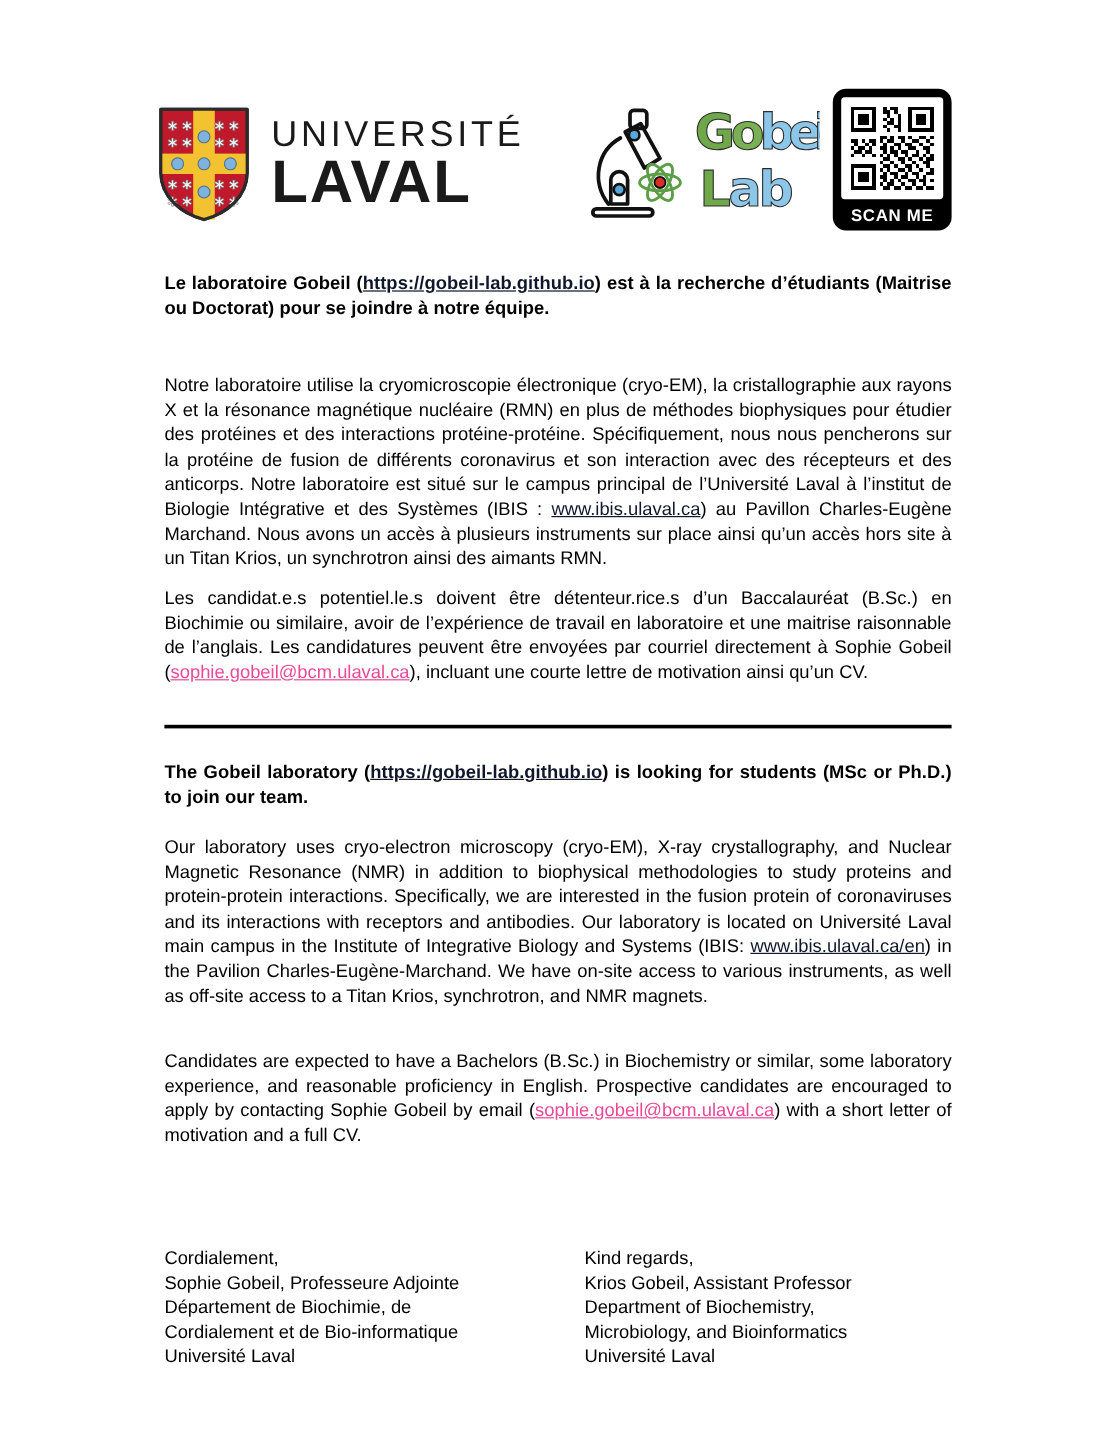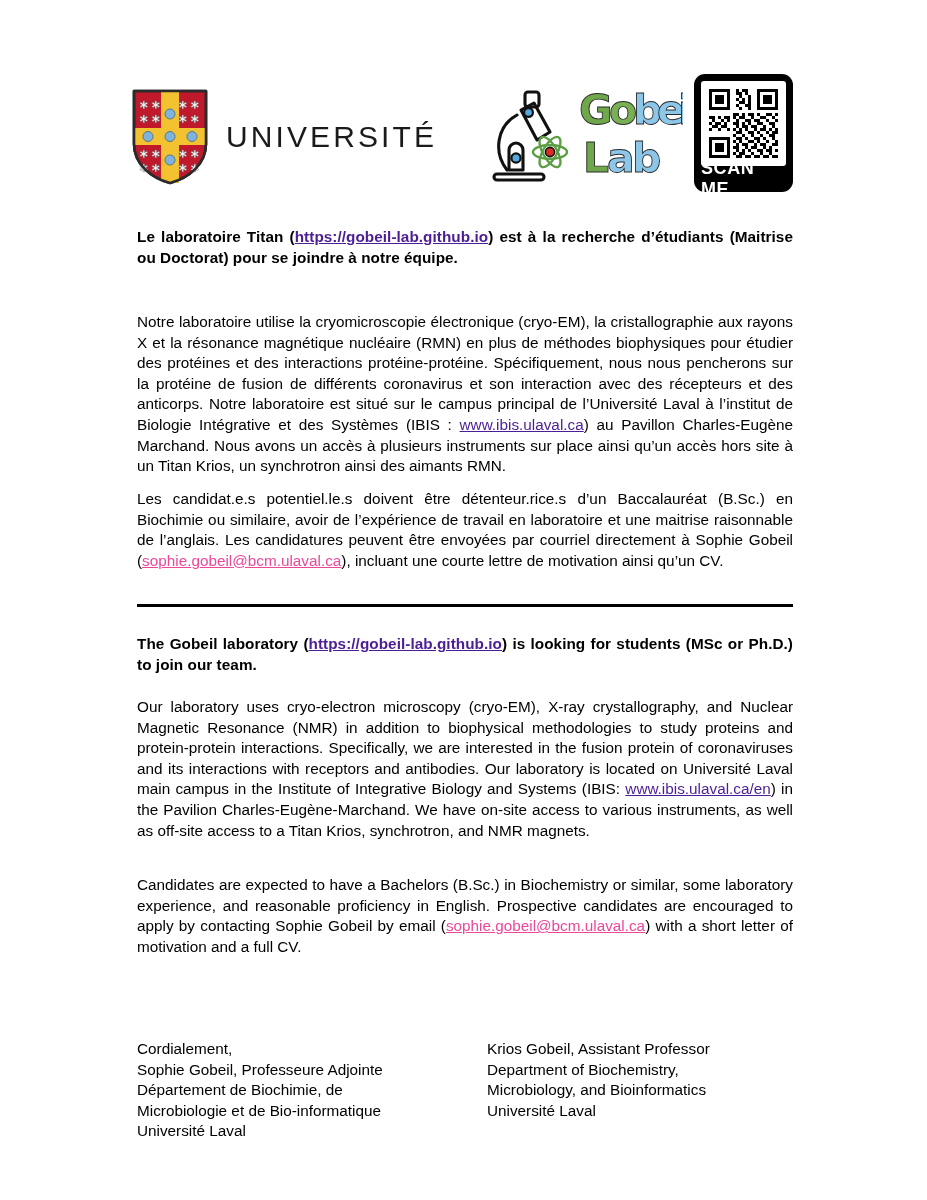--- a/index.html
+++ b/index.html
@@ -84,21 +84,21 @@
     padding: 5px;
   }
   .qr-white svg { display: block; }
   .qr-caption {
     width: 85px;
     height: 26px;
     display: flex;
     align-items: center;
     justify-content: center;
     color: #ffffff;
-    font-size: 18px;
+    font-size: 14px;
     font-weight: 700;
     letter-spacing: 0.6px;
   }
 
   
   .sheet {
     position: absolute;
     left: 137px;
     top: 0;
     width: 656px;
@@ -109,21 +109,21 @@
     line-height: 20.6px;
     text-align: justify;
     margin: 0;
     color: #000000;
   }
   .para.heading {
     font-weight: 700;
     letter-spacing: 0.05px;
   }
   a.lnk {
-    color: #4c1d95;
+    color: #0f172a;
     text-decoration: underline;
   }
   a.lnk.mail {
     color: #ec4899;
   }
 
   .divider {
     height: 3px;
     background: #000000;
     width: 100%;
@@ -195,20 +195,21 @@
         <circle cx="39" cy="26" r="5"></circle>
         <circle cx="39" cy="48.5" r="5"></circle>
         <circle cx="17" cy="48.5" r="5"></circle>
         <circle cx="61" cy="48.5" r="5"></circle>
         <circle cx="39" cy="72" r="5"></circle>
       </g>
       <path d="M3 3 H75 V56 C75 76 58 90 39 95 C20 90 3 76 3 56 Z" fill="none" stroke="#2b2b2b" stroke-width="2.6" stroke-linejoin="round"></path>
     </svg>
     <div class="ul-wordmark">
       <span class="ul-word-top">UNIVERSITÉ</span>
+      <span class="ul-word-bot">LAVAL</span>
     </div>
   </div>
 
   <div class="gl-lockup">
     <svg class="gl-art" viewBox="0 0 92 106">
       <g fill="none" stroke="#111111" stroke-width="3.1" stroke-linecap="round" stroke-linejoin="round">
         <path d="M20 88 C6 70 10 44 30 33"></path>
         <rect x="38" y="10" width="14" height="15" rx="3"></rect>
         <path d="M34 28 L47 21 L63 50 L50 58 Z"></path>
         <path d="M22 88 h14 v-20 a7 7 0 0 0 -14 0 z"></path>
@@ -367,21 +368,21 @@
         </g>
       </svg>
     </div>
     <div class="qr-caption">SCAN ME</div>
   </div>
 </div>
 
 <div class="sheet">
 
   <div class="blk-fr-head">
-    <p class="para heading"><span>Le laboratoire Titan (</span><a class="lnk" href="#">https://gobeil-lab.github.io</a><span>) est à la recherche d’étudiants (Maitrise ou Doctorat) pour se joindre à notre équipe.</span></p>
+    <p class="para heading"><span>Le laboratoire Gobeil (</span><a class="lnk" href="#">https://gobeil-lab.github.io</a><span>) est à la recherche d’étudiants (Maitrise ou Doctorat) pour se joindre à notre équipe.</span></p>
   </div>
 
   <div class="blk-fr-p1">
     <p class="para"><span>Notre laboratoire utilise la cryomicroscopie électronique (cryo-EM), la cristallographie aux rayons X et la résonance magnétique nucléaire (RMN) en plus de méthodes biophysiques pour étudier des protéines et des interactions protéine-protéine. Spécifiquement, nous nous pencherons sur la protéine de fusion de différents coronavirus et son interaction avec des récepteurs et des anticorps. Notre laboratoire est situé sur le campus principal de l’Université Laval à l’institut de Biologie Intégrative et des Systèmes (IBIS : </span><a class="lnk" href="#">www.ibis.ulaval.ca</a><span>) au Pavillon Charles-Eugène Marchand. Nous avons un accès à plusieurs instruments sur place ainsi qu’un accès hors site à un Titan Krios, un synchrotron ainsi des aimants RMN.</span></p>
   </div>
 
   <div class="blk-fr-p2">
     <p class="para"><span>Les candidat.e.s potentiel.le.s doivent être détenteur.rice.s d’un Baccalauréat (B.Sc.) en Biochimie ou similaire, avoir de l’expérience de travail en laboratoire et une maitrise raisonnable de l’anglais. Les candidatures peuvent être envoyées par courriel directement à Sophie Gobeil (</span><a class="lnk mail" href="#">sophie.gobeil@bcm.ulaval.ca</a><span>), incluant une courte lettre de motivation ainsi qu’un CV.</span></p>
   </div>
 
@@ -400,22 +401,23 @@
   <div class="blk-en-p2">
     <p class="para"><span>Candidates are expected to have a Bachelors (B.Sc.) in Biochemistry or similar, some laboratory experience, and reasonable proficiency in English. Prospective candidates are encouraged to apply by contacting Sophie Gobeil by email (</span><a class="lnk mail" href="#">sophie.gobeil@bcm.ulaval.ca</a><span>) with a short letter of motivation and a full CV.</span></p>
   </div>
 </div>
 
 <div class="signatures">
   <div class="sig-col">
     <div class="sig-line">Cordialement,</div>
     <div class="sig-line">Sophie Gobeil, Professeure Adjointe</div>
     <div class="sig-line">Département de Biochimie, de</div>
-    <div class="sig-line">Microbiologie et de Bio-informatique</div>
+    <div class="sig-line">Cordialement et de Bio-informatique</div>
     <div class="sig-line">Université Laval</div>
   </div>
   <div class="sig-col right">
+    <div class="sig-line">Kind regards,</div>
     <div class="sig-line">Krios Gobeil, Assistant Professor</div>
     <div class="sig-line">Department of Biochemistry,</div>
     <div class="sig-line">Microbiology, and Bioinformatics</div>
     <div class="sig-line">Université Laval</div>
   </div>
 </div>
 
 </body></html>

